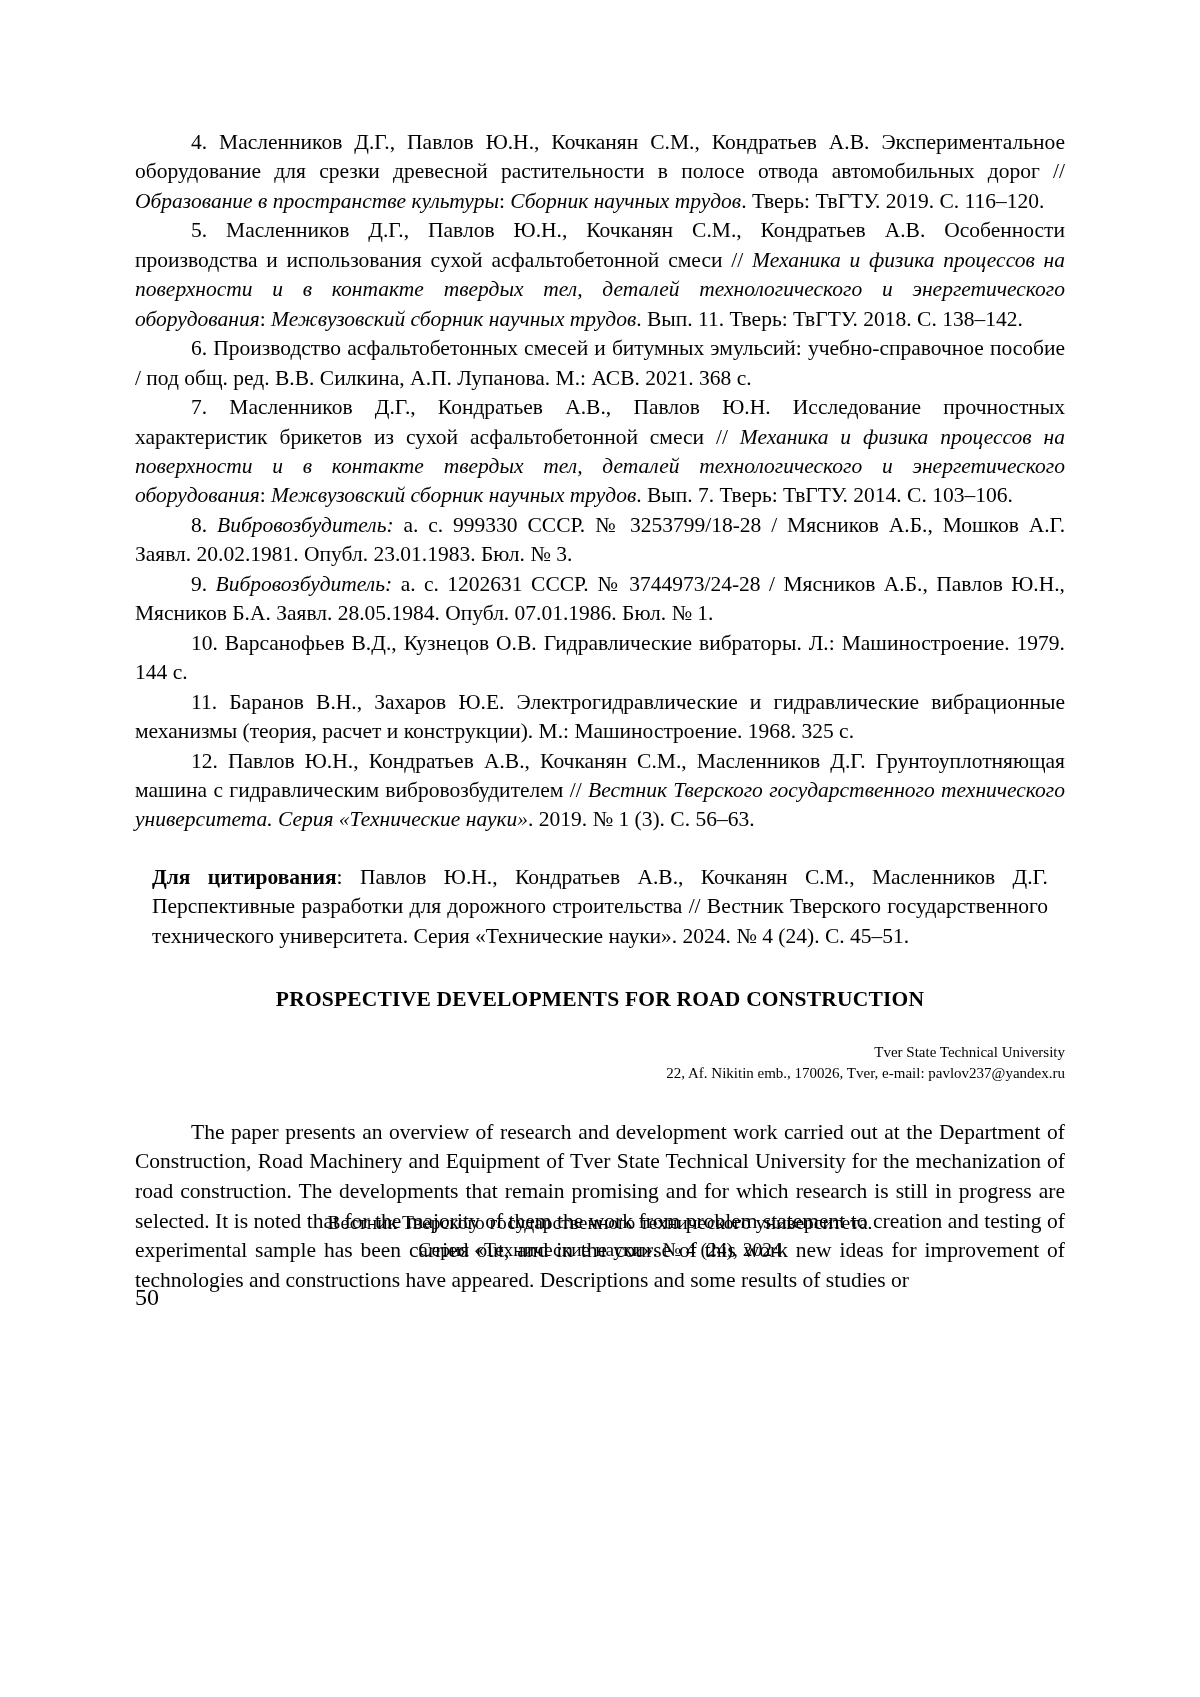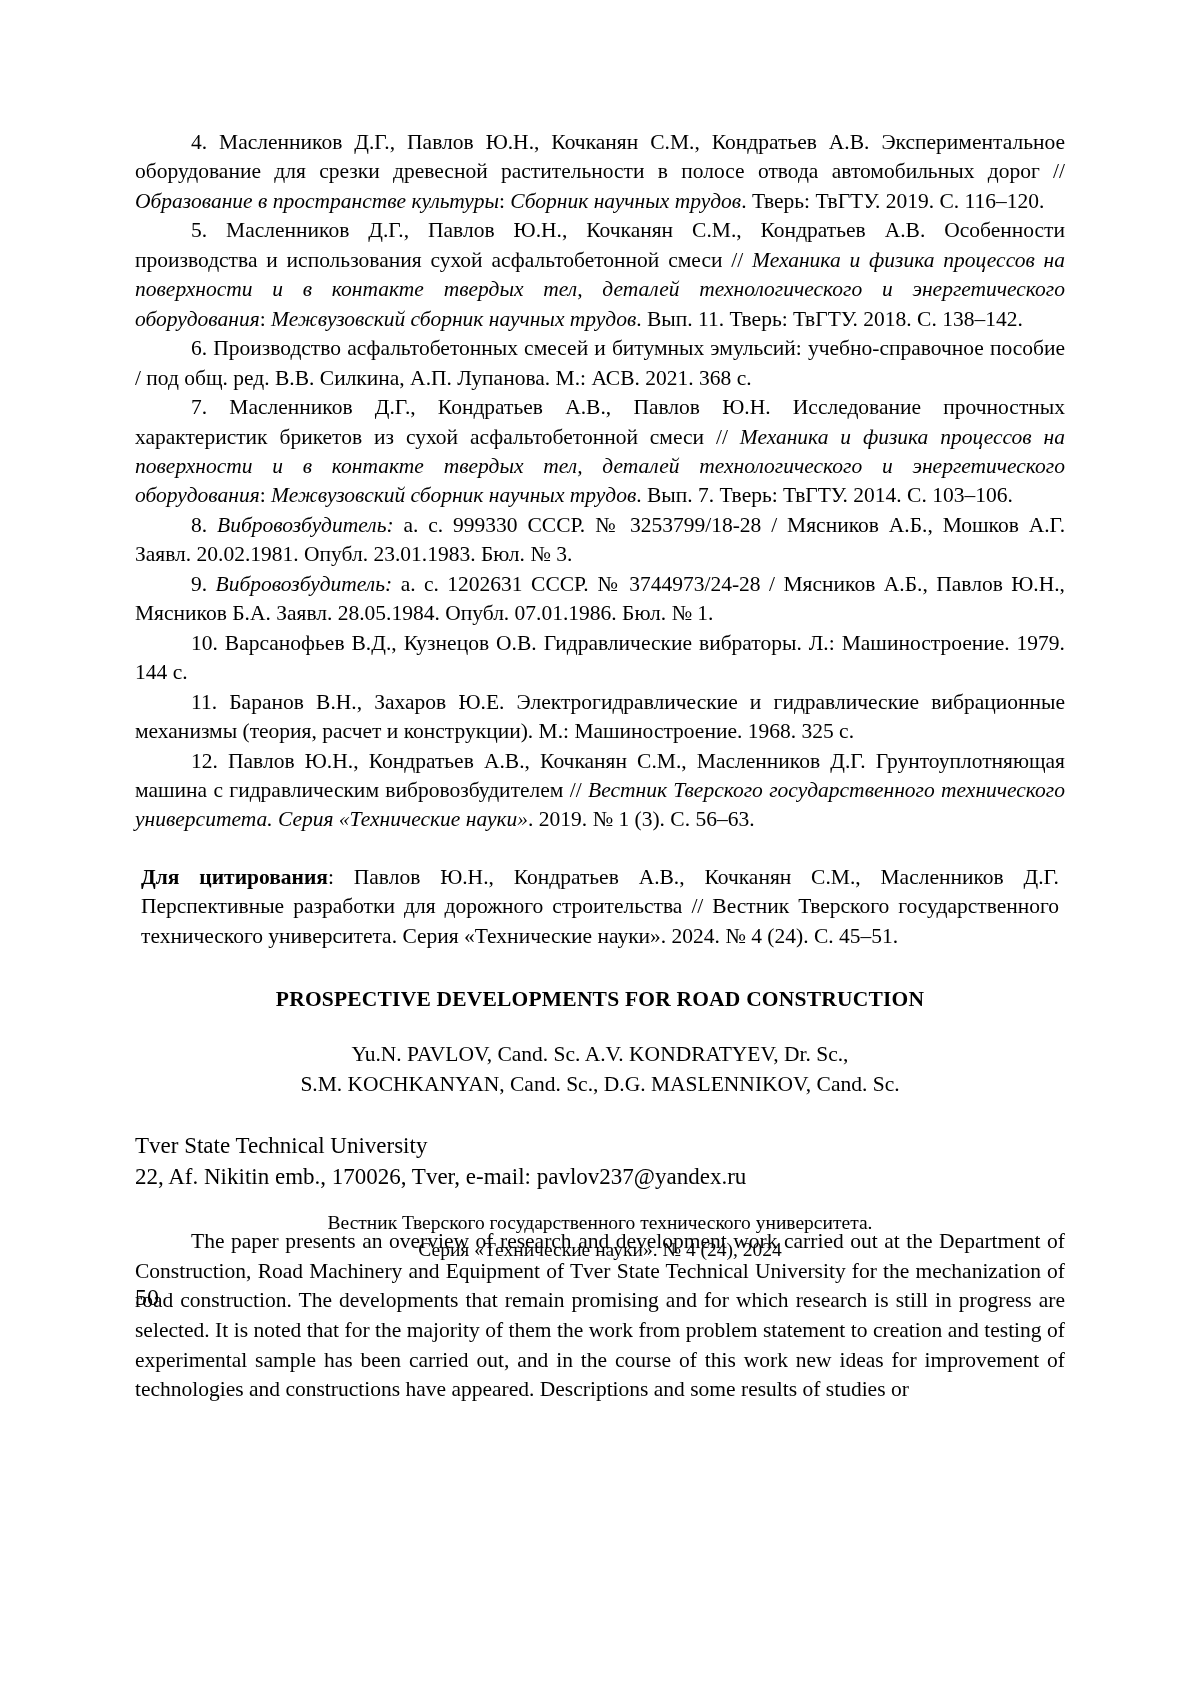--- a/index.html
+++ b/index.html
@@ -34,39 +34,39 @@
   }
   .italic { font-style: italic; }
   .bold { font-weight: bold; }
 
   .cite-block {
     margin-top: 28px;
     font-size: 21.5px;
     line-height: 1.37;
     text-align: justify;
   }
-  .cite-block p { margin: 6px; }
+  .cite-block p { margin: 17px; }
 
   .en-title {
     margin-top: 36px;
     text-align: center;
     font-weight: bold;
     font-size: 21.5px;
     letter-spacing: 0.2px;
   }
   .authors {
     margin-top: 28px;
     text-align: center;
     font-size: 21.5px;
     line-height: 1.38;
   }
   .affil {
     margin-top: 30px;
-    text-align: left;
-    font-size: 23px;
+    text-align: right;
+    font-size: 15px;
     line-height: 1.38;
   }
   .abstract {
     margin-top: 34px;
     font-size: 21.5px;
     line-height: 1.38;
     text-align: justify;
     text-indent: 56px;
   }
 
@@ -104,24 +104,20 @@
     </div>
 
   <div class="cite-block">
     <p>
       <span class="bold">Для цитирования</span><span>: Павлов Ю.Н., Кондратьев А.В., Кочканян С.М., Масленников Д.Г. Перспективные разработки для дорожного строительства // Вестник Тверского государственного технического университета. Серия «Технические науки». 2024. № 4 (24). С. 45–51.</span>
     </p>
   </div>
 
   <div class="en-title">PROSPECTIVE DEVELOPMENTS FOR ROAD CONSTRUCTION</div>
 
-  <div class="authors">
-    <div>Yu.N. PAVLOV, Cand. Sc. A.V. KONDRATYEV, Dr. Sc.,</div>
-    <div>S.M. KOCHKANYAN, Cand. Sc., D.G. MASLENNIKOV, Cand. Sc.</div>
-  </div>
 
   <div class="affil">
     <div>Tver State Technical University</div>
     <div>22, Af. Nikitin emb., 170026, Tver, e-mail: pavlov237@yandex.ru</div>
   </div>
 
   <div class="abstract">The paper presents an overview of research and development work carried out at the Department of Construction, Road Machinery and Equipment of Tver State Technical University for the mechanization of road construction. The developments that remain promising and for which research is still in progress are selected. It is noted that for the majority of them the work from problem statement to creation and testing of experimental sample has been carried out, and in the course of this work new ideas for improvement of technologies and constructions have appeared. Descriptions and some results of studies or</div>
 
   <div class="footer">
     <div>Вестник Тверского государственного технического университета.</div>

